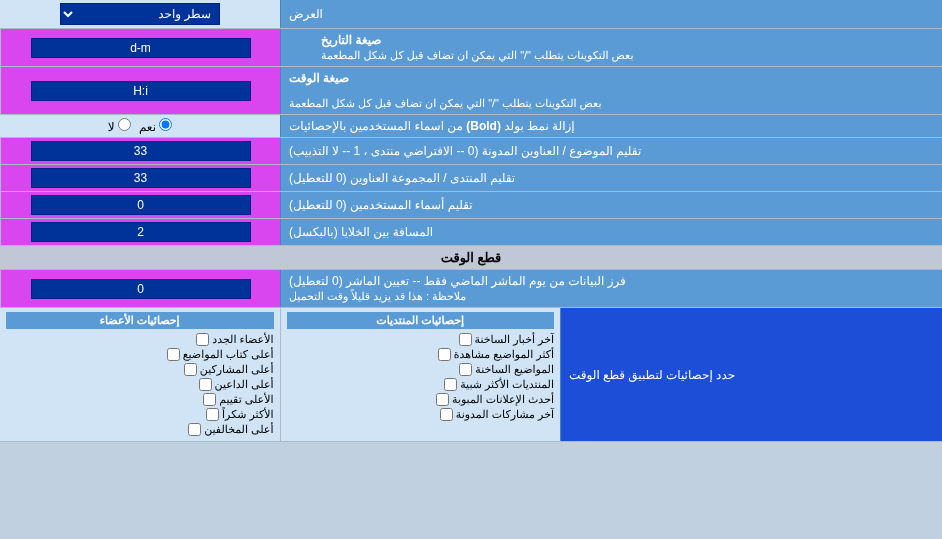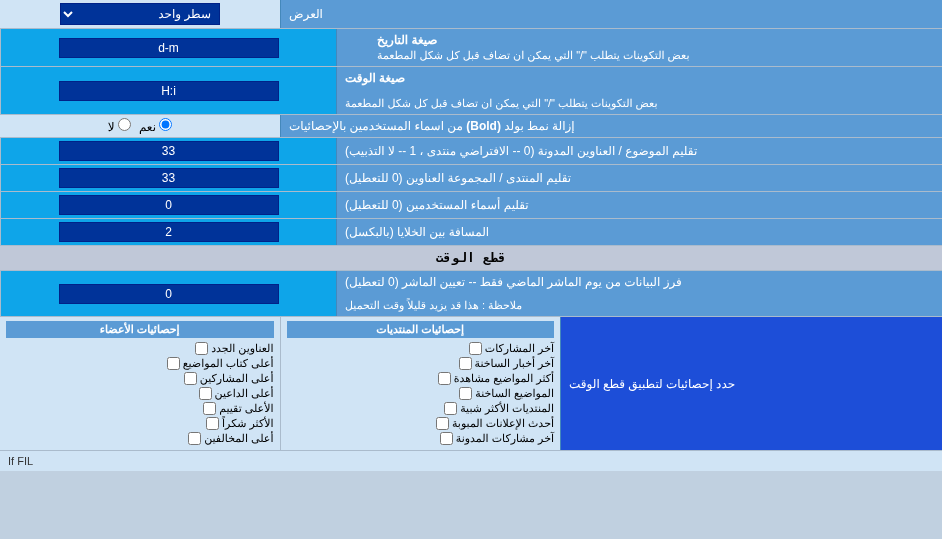--- a/index.html
+++ b/index.html
@@ -25,23 +25,23 @@
       text-align: right;
       flex: 1;
       font-size: 12px;
       display: flex;
       align-items: center;
       justify-content: flex-end;
       border-left: 1px solid #4488bb;
     }
 
     .input-cell {
-      background: #0ea5e9;
+      background: #d946ef;
       padding: 3px 6px;
-      width: 336px;
+      width: 280px;
       display: flex;
       align-items: center;
       justify-content: center;
       border-left: 1px solid #aabbcc;
     }
 
     .text-input {
       background: #003399;
       color: #fff;
       border: 1px solid #002288;
@@ -55,21 +55,20 @@
 
     .section-header {
       background: #c0c8d8;
       color: #000;
       font-weight: bold;
       font-size: 13px;
       text-align: center;
       padding: 4px;
       border-bottom: 1px solid #aabbcc;
       width: 100%;
-      font-family: Liberation Mono, monospace;
     }
 
     .dropdown-cell {
       background: #d0e4f5;
       padding: 3px 6px;
       width: 280px;
       display: flex;
       align-items: center;
       justify-content: center;
     }
@@ -206,21 +205,21 @@
     <div class="input-cell">
       <input class="text-input" type="text" value="2" style="">
     </div>
   </div>
 
   <div class="section-header">
     <span>قطع الوقت</span>
   </div>
 
   <div class="row-container">
-    <div class="label-cell" style="flex-direction:column; align-items:flex-end; justify-content:center; gap:10px;">
+    <div class="label-cell" style="flex-direction:column; align-items:flex-end; justify-content:center; gap:2px;">
       <span>فرز البيانات من يوم الماشر الماضي فقط -- تعيين الماشر (0 لتعطيل)</span>
       <span style="font-size:11px;">ملاحظة : هذا قد يزيد قليلاً وقت التحميل</span>
     </div>
     <div class="input-cell">
       <input class="text-input" type="text" value="0" style="">
     </div>
   </div>
 
   <div style="display:flex; width:100%; border-bottom:1px solid #aabbcc;">
 
@@ -228,24 +227,20 @@
       <span>حدد إحصائيات لتطبيق قطع الوقت</span>
     </div>
 
     <div style="width:560px; background:#d0e4f5; display:flex;">
 
       <div style="flex:1; padding:4px 6px; border-left:1px solid #aabbcc;">
         <div class="check-col-header">
           <span>إحصائيات المنتديات</span>
         </div>
         <div class="check-item">
-          <span>آخر المشاركات</span>
-          <input type="checkbox" style="">
-        </div>
-        <div class="check-item">
           <span>آخر أخبار الساخنة</span>
           <input type="checkbox" style="">
         </div>
         <div class="check-item">
           <span>أكثر المواضيع مشاهدة</span>
           <input type="checkbox" style="">
         </div>
         <div class="check-item">
           <span>المواضيع الساخنة</span>
           <input type="checkbox" style="">
@@ -262,21 +257,21 @@
           <span>آخر مشاركات المدونة</span>
           <input type="checkbox" style="">
         </div>
       </div>
 
       <div style="flex:1; padding:4px 6px;">
         <div class="check-col-header">
           <span>إحصائيات الأعضاء</span>
         </div>
         <div class="check-item">
-          <span>العناوين الجدد</span>
+          <span>الأعضاء الجدد</span>
           <input type="checkbox" style="">
         </div>
         <div class="check-item">
           <span>أعلى كتاب المواضيع</span>
           <input type="checkbox" style="">
         </div>
         <div class="check-item">
           <span>أعلى المشاركين</span>
           <input type="checkbox" style="">
         </div>
@@ -293,17 +288,14 @@
           <input type="checkbox" style="">
         </div>
         <div class="check-item">
           <span>أعلى المخالفين</span>
           <input type="checkbox" style="">
         </div>
       </div>
     </div>
   </div>
 
-  <div style="background:#d0e4f5; padding:4px 8px; font-size:11px; color:#333; text-align:left;">
-    <span>If FIL</span>
-  </div>
 
 </div>
 
 </body></html>

